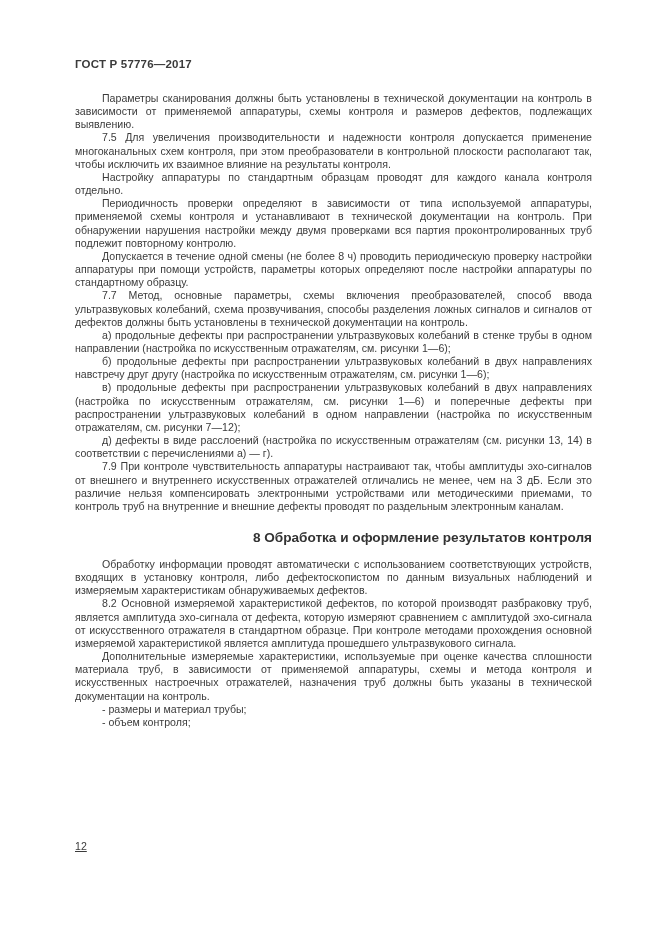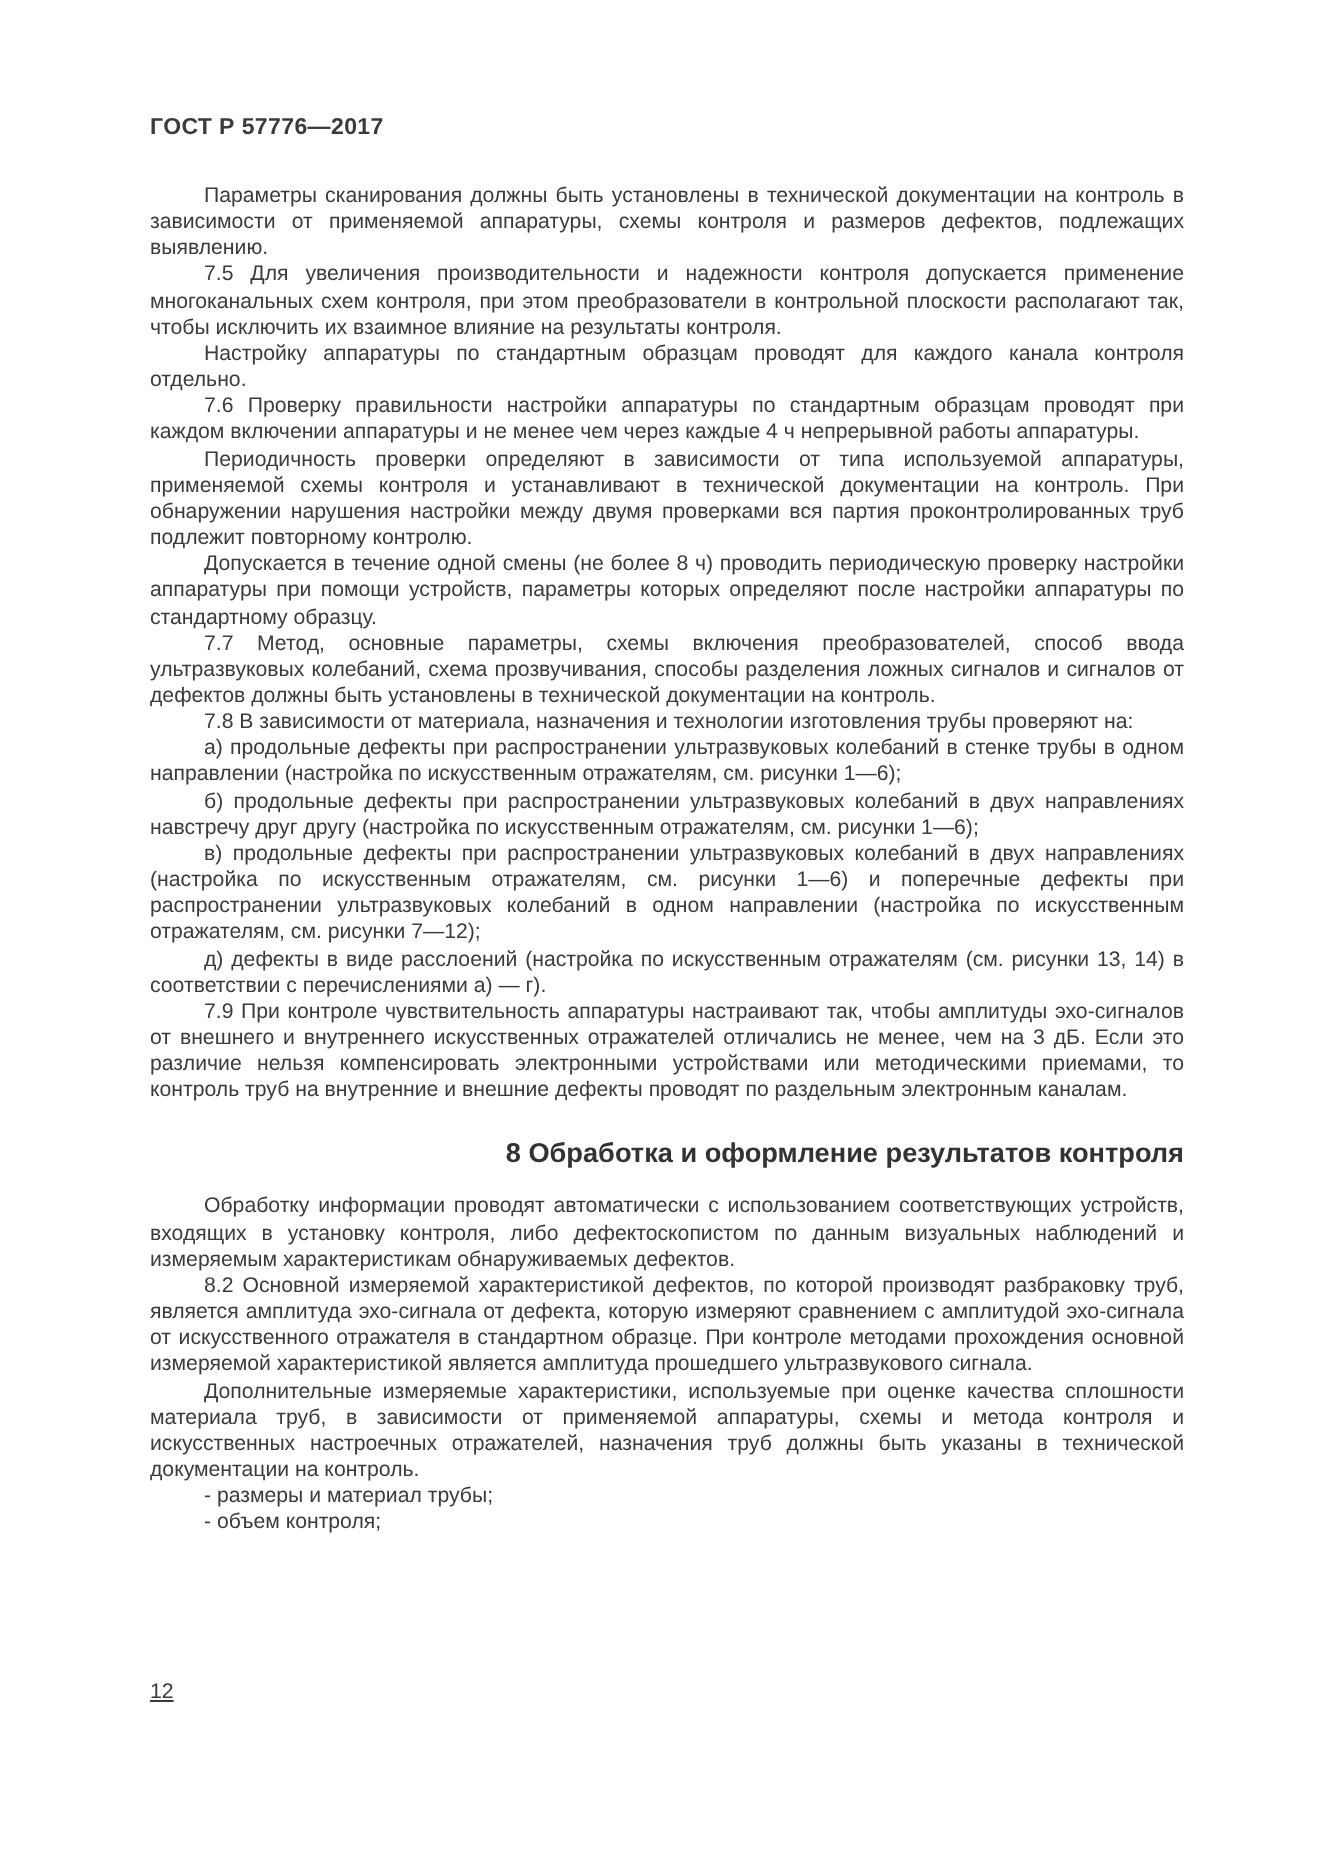--- a/index.html
+++ b/index.html
@@ -66,25 +66,23 @@
 <body>
 
 <div class="page">
 
   <div class="doc-header">ГОСТ Р 57776—2017</div>
 
   <div class="content">
     <p>Параметры сканирования должны быть установлены в технической документации на контроль в зависимости от применяемой аппаратуры, схемы контроля и размеров дефектов, подлежащих выявлению.</p>
     <p>7.5 Для увеличения производительности и надежности контроля допускается применение многоканальных схем контроля, при этом преобразователи в контрольной плоскости располагают так, чтобы исключить их взаимное влияние на результаты контроля.</p>
     <p>Настройку аппаратуры по стандартным образцам проводят для каждого канала контроля отдельно.</p>
-    <p>7.6 Проверку правильности настройки аппаратуры по стандартным образцам проводят при каждом включении аппаратуры и не менее чем через каждые 4 ч непрерывной работы аппаратуры.</p>
     <p>Периодичность проверки определяют в зависимости от типа используемой аппаратуры, применяемой схемы контроля и устанавливают в технической документации на контроль. При обнаружении нарушения настройки между двумя проверками вся партия проконтролированных труб подлежит повторному контролю.</p>
     <p>Допускается в течение одной смены (не более 8 ч) проводить периодическую проверку настройки аппаратуры при помощи устройств, параметры которых определяют после настройки аппаратуры по стандартному образцу.</p>
     <p>7.7 Метод, основные параметры, схемы включения преобразователей, способ ввода ультразвуковых колебаний, схема прозвучивания, способы разделения ложных сигналов и сигналов от дефектов должны быть установлены в технической документации на контроль.</p>
-    <p>7.8 В зависимости от материала, назначения и технологии изготовления трубы проверяют на:</p>
     <p>а) продольные дефекты при распространении ультразвуковых колебаний в стенке трубы в одном направлении (настройка по искусственным отражателям, см. рисунки 1—6);</p>
     <p>б) продольные дефекты при распространении ультразвуковых колебаний в двух направлениях навстречу друг другу (настройка по искусственным отражателям, см. рисунки 1—6);</p>
     <p>в) продольные дефекты при распространении ультразвуковых колебаний в двух направлениях (настройка по искусственным отражателям, см. рисунки 1—6) и поперечные дефекты при распространении ультразвуковых колебаний в одном направлении (настройка по искусственным отражателям, см. рисунки 7—12);</p>
     <p>д) дефекты в виде расслоений (настройка по искусственным отражателям (см. рисунки 13, 14) в соответствии с перечислениями а) — г).</p>
     <p>7.9 При контроле чувствительность аппаратуры настраивают так, чтобы амплитуды эхо-сигналов от внешнего и внутреннего искусственных отражателей отличались не менее, чем на 3 дБ. Если это различие нельзя компенсировать электронными устройствами или методическими приемами, то контроль труб на внутренние и внешние дефекты проводят по раздельным электронным каналам.</p>
 
     <h2 class="section-heading">8 Обработка и оформление результатов контроля</h2>
 
     <p>Обработку информации проводят автоматически с использованием соответствующих устройств, входящих в установку контроля, либо дефектоскопистом по данным визуальных наблюдений и измеряемым характеристикам обнаруживаемых дефектов.</p>
     <p>8.2 Основной измеряемой характеристикой дефектов, по которой производят разбраковку труб, является амплитуда эхо-сигнала от дефекта, которую измеряют сравнением с амплитудой эхо-сигнала от искусственного отражателя в стандартном образце. При контроле методами прохождения основной измеряемой характеристикой является амплитуда прошедшего ультразвукового сигнала.</p>

